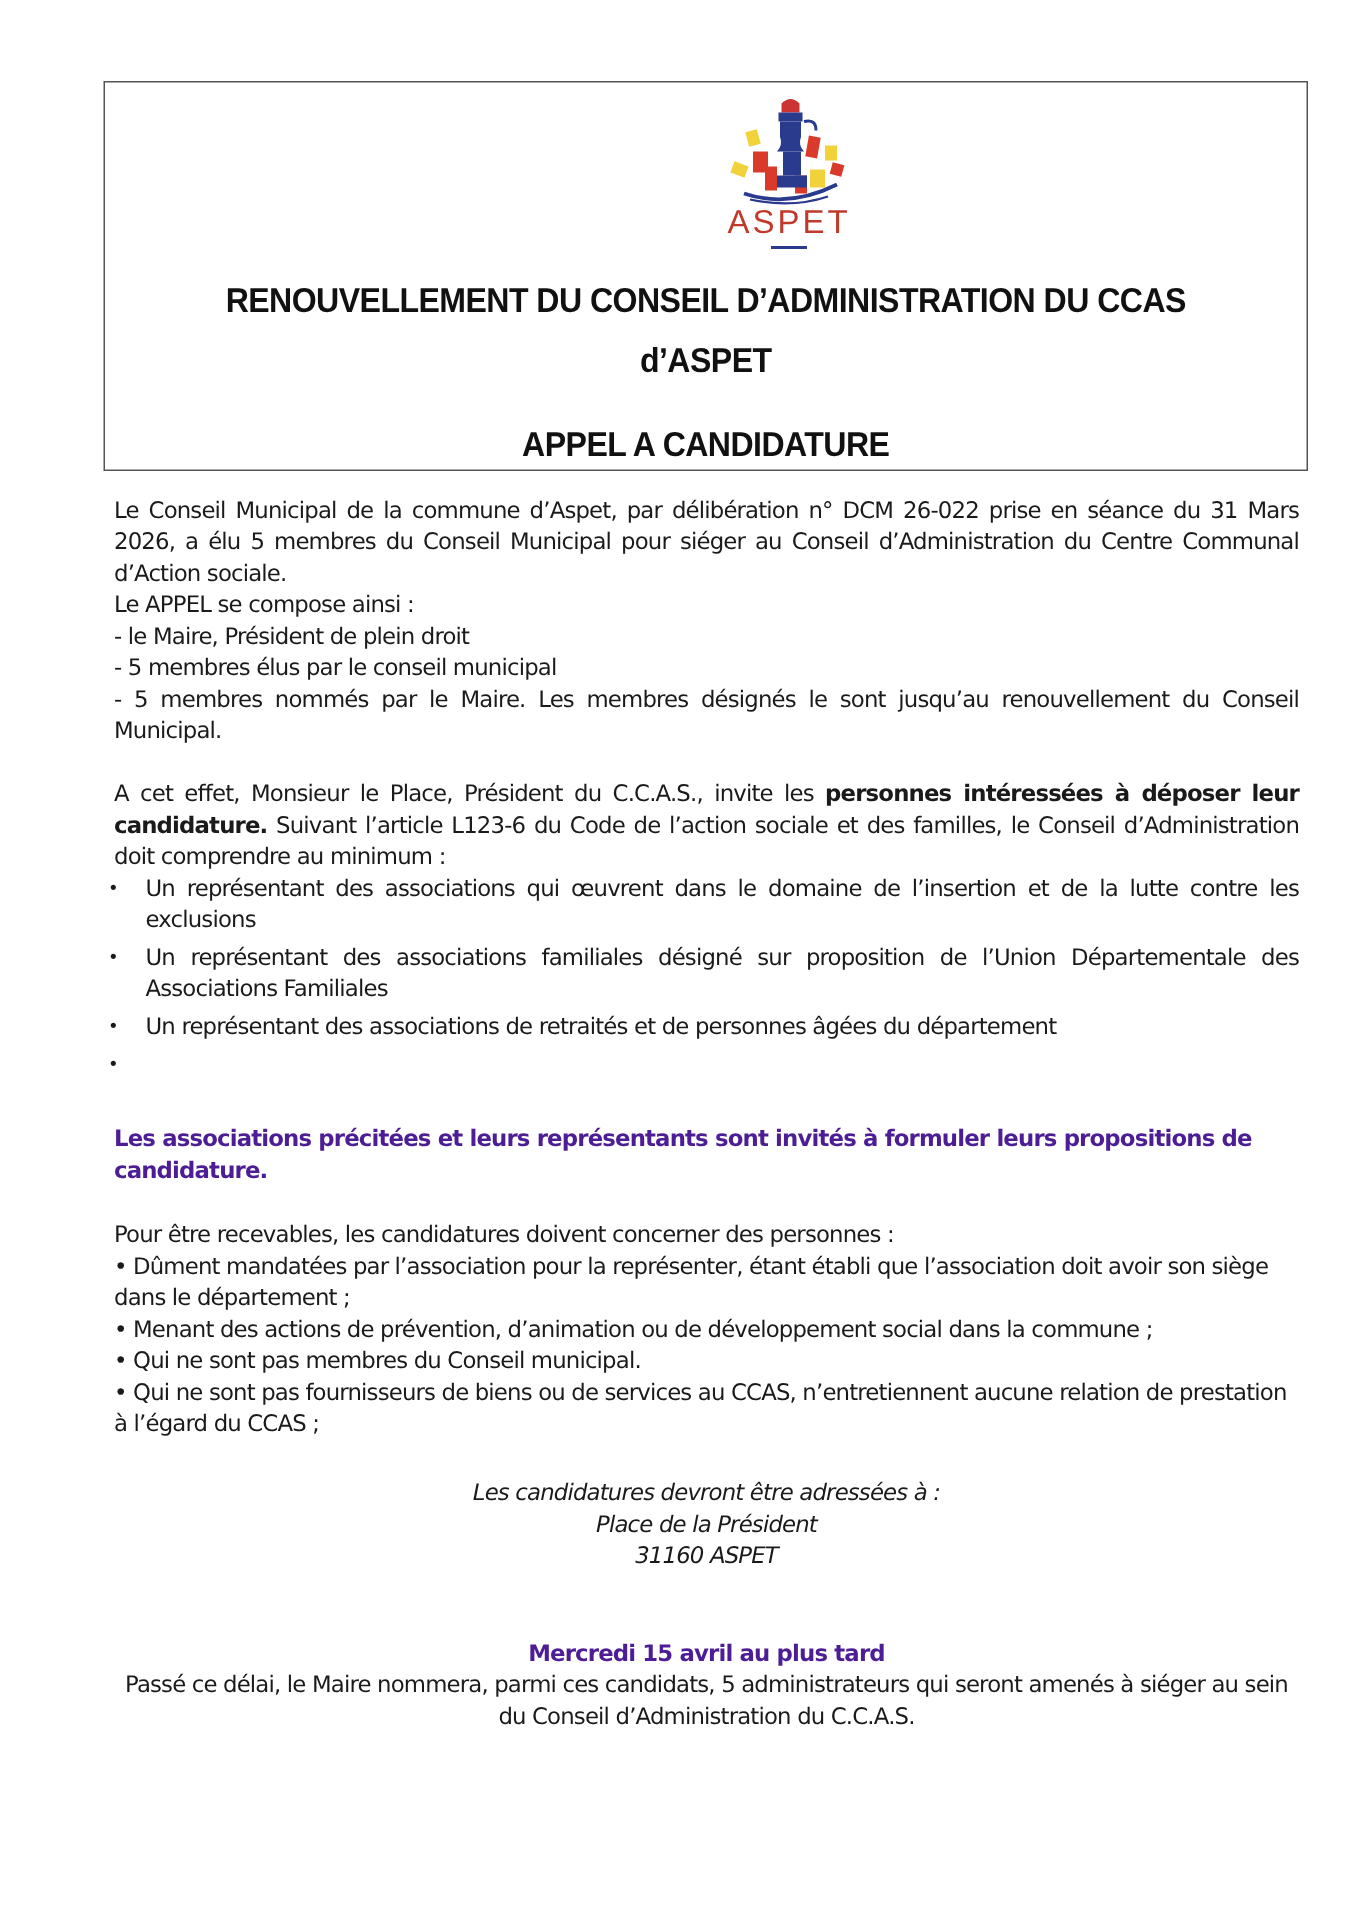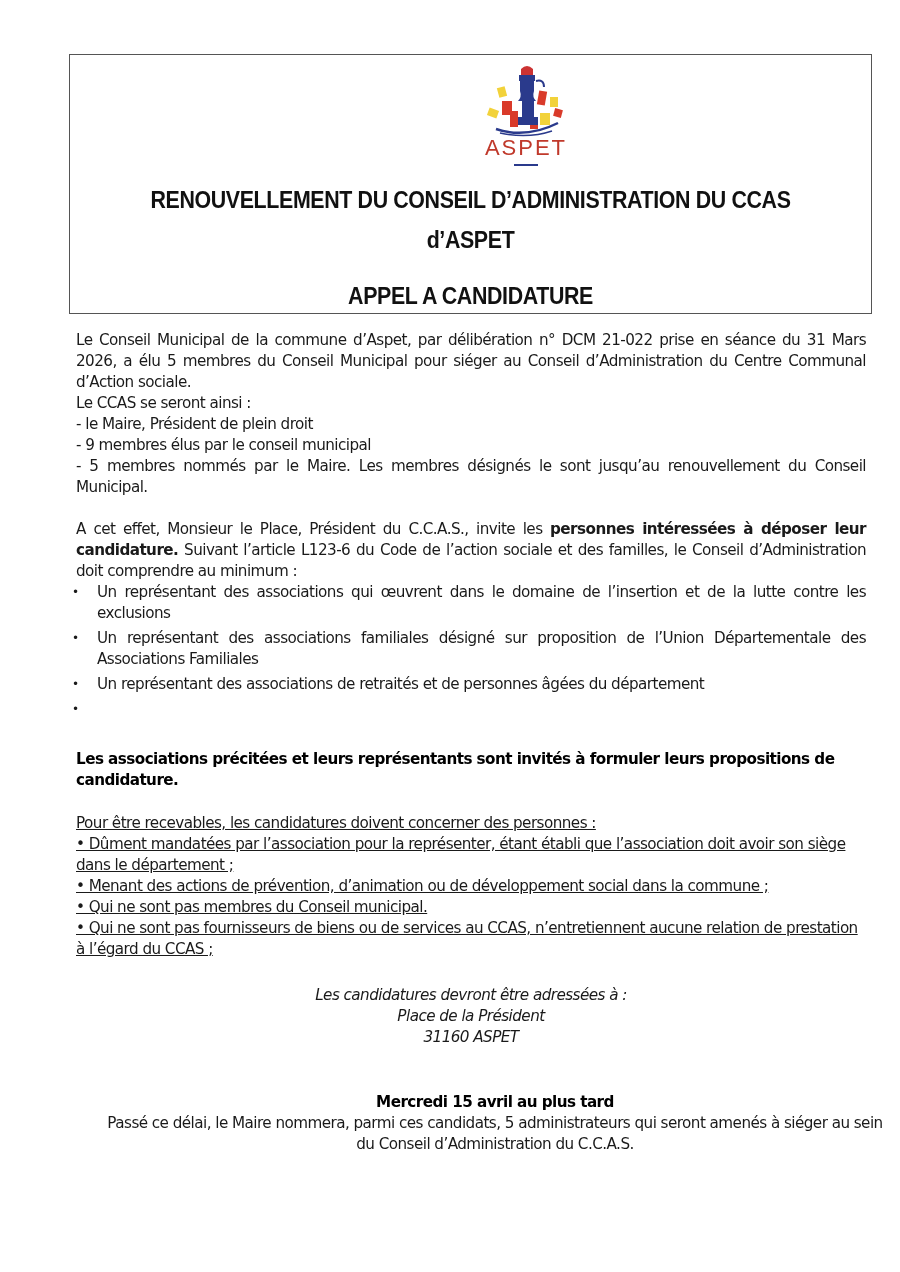--- a/index.html
+++ b/index.html
@@ -20,21 +20,21 @@
   .title.t2 { top: 172px; }
   .title.t3 { top: 228px; }
   .body-text {
     position: absolute; left: 60px; width: 790px;
     font-family: "DejaVu Sans", sans-serif; font-size: 15.2px; line-height: 21px;
     color: #1a1a1a; letter-spacing: -0.55px; word-spacing: 0px;
   }
   .justify { text-align: justify; }
   .para { margin: 0; }
   .bold { font-weight: bold; }
-  .red { color: #000000; font-weight: bold; }
+  .red { color: #4c1d95; font-weight: bold; }
   ul.req { list-style: none; padding: 0; margin: 0; }
   ul.req li { position: relative; padding-left: 25px; margin-bottom: 4px; text-align: justify; }
   ul.req li .bullet { position: absolute; left: 0; top: 0; font-size: 12px; }
   .center { text-align: center; }
 </style>
 </head>
 <body>
 
 <div class="page">
 
@@ -62,51 +62,51 @@
       <text x="60" y="94" text-anchor="middle" font-family="Liberation Sans, sans-serif" font-size="22" fill="#c0392b" letter-spacing="2">ASPET</text>
       <line x1="48" y1="104" x2="72" y2="104" stroke="#2a3a8c" stroke-width="2"></line>
     </svg>
 
     <div class="title t1">RENOUVELLEMENT DU CONSEIL D’ADMINISTRATION DU CCAS</div>
     <div class="title t2">d’ASPET</div>
     <div class="title t3">APPEL A CANDIDATURE</div>
   </div>
 
   <div class="body-text justify" style="top:330px;">
-    <p class="para">Le Conseil Municipal de la commune d’Aspet, par délibération n° DCM 21-022 prise en séance du 31 Mars 2026, a élu 5 membres du Conseil Municipal pour siéger au Conseil d’Administration du Centre Communal d’Action sociale.</p>
-    <p class="para">Le CCAS se seront ainsi :</p>
+    <p class="para">Le Conseil Municipal de la commune d’Aspet, par délibération n° DCM 26-022 prise en séance du 31 Mars 2026, a élu 5 membres du Conseil Municipal pour siéger au Conseil d’Administration du Centre Communal d’Action sociale.</p>
+    <p class="para">Le APPEL se compose ainsi :</p>
     <p class="para">- le Maire, Président de plein droit</p>
-    <p class="para">- 9 membres élus par le conseil municipal</p>
+    <p class="para">- 5 membres élus par le conseil municipal</p>
     <p class="para">- 5 membres nommés par le Maire. Les membres désignés le sont jusqu’au renouvellement du Conseil Municipal.</p>
   </div>
 
   <div class="body-text" style="top:519px;">
     <p class="para justify"><span>A cet effet, Monsieur le Place, Président du C.C.A.S., invite les </span><span class="bold">personnes intéressées à déposer leur candidature.</span><span> Suivant l’article L123-6 du Code de l’action sociale et des familles, le Conseil d’Administration doit comprendre au minimum :</span></p>
     <ul class="req" style="margin-left:-4px;">
       <li><span class="bullet">•</span><span>Un représentant des associations qui œuvrent dans le domaine de l’insertion et de la lutte contre les exclusions</span></li>
       <li><span class="bullet">•</span><span>Un représentant des associations familiales désigné sur proposition de l’Union Départementale des Associations Familiales</span></li>
       <li><span class="bullet">•</span><span>Un représentant des associations de retraités et de personnes âgées du département</span></li>
       <li><span class="bullet">•</span></li>
     </ul>
   </div>
 
   <div class="body-text red" style="top:749px;">Les associations précitées et leurs représentants sont invités à formuler leurs propositions de candidature.</div>
 
-  <div class="body-text" style="top:813px;text-decoration:underline;">
+  <div class="body-text" style="top:813px;">
     <p class="para">Pour être recevables, les candidatures doivent concerner des personnes :</p>
     <p class="para">• Dûment mandatées par l’association pour la représenter, étant établi que l’association doit avoir son siège dans le département ;</p>
     <p class="para">• Menant des actions de prévention, d’animation ou de développement social dans la commune ;</p>
     <p class="para">• Qui ne sont pas membres du Conseil municipal.</p>
     <p class="para">• Qui ne sont pas fournisseurs de biens ou de services au CCAS, n’entretiennent aucune relation de prestation à l’égard du CCAS ;</p>
   </div>
 
   <div class="body-text center" style="top:985px;font-style:italic;">
     <p class="para">Les candidatures devront être adressées à :</p>
     <p class="para">Place de la Président</p>
     <p class="para">31160 ASPET</p>
   </div>
 
-  <div class="body-text center" style="top:1092px;margin-left:24px;">
+  <div class="body-text center" style="top:1092px;">
     <p class="para red">Mercredi 15 avril au plus tard</p>
     <p class="para">Passé ce délai, le Maire nommera, parmi ces candidats, 5 administrateurs qui seront amenés à siéger au sein du Conseil d’Administration du C.C.A.S.</p>
   </div>
 
 </div>
 
 </body></html>

